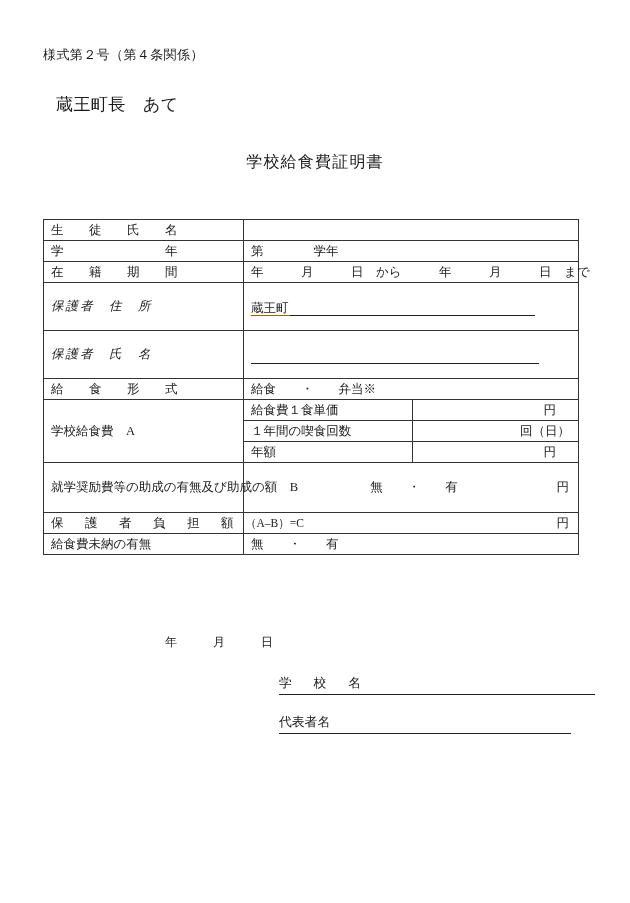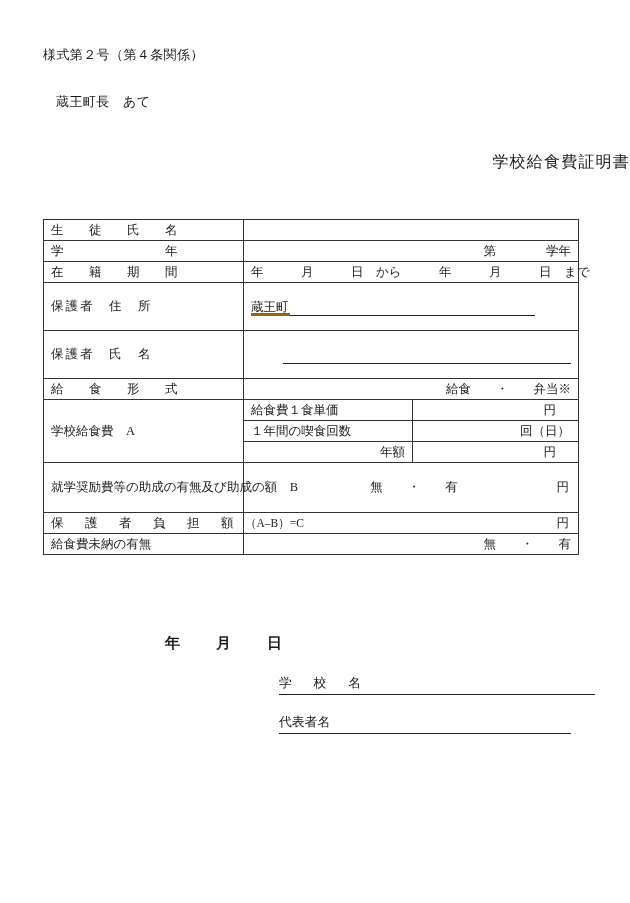--- a/index.html
+++ b/index.html
@@ -28,30 +28,30 @@
     left: 43px;
     top: 46px;
     font-size: 13px;
     letter-spacing: 0.4px;
     white-space: nowrap;
   }
   .addressee {
     position: absolute;
     left: 56px;
     top: 93px;
-    font-size: 13px;
+    font-size: 17px;
     letter-spacing: 0.4px;
     white-space: nowrap;
   }
   .doc-title {
     position: absolute;
     left: 0;
     top: 152px;
     width: 630px;
-    text-align: right;
+    text-align: center;
     font-size: 16px;
     letter-spacing: 1.2px;
   }
 
   
   .form-table {
     position: absolute;
     left: 43px;
     top: 219px;
     width: 535px;
@@ -63,46 +63,47 @@
     border: 1px solid #333;
     padding: 0 7px;
     vertical-align: middle;
     line-height: 1.45;
   }
   .lbl {
     white-space: nowrap;
   }
   .sp4 { letter-spacing: 6.5px; }
   .sp3 { letter-spacing: 4.5px; }
-  .sp2 { letter-spacing: 2px; }
-  .ctr { text-align: right; }
+  .sp2 { letter-spacing: 2px; font-style: italic; }
+  .ctr { text-align: left; }
   .rgt { text-align: right; }
   .nowrap { white-space: nowrap; }
   .ascii { font-family: "Liberation Serif", serif; font-size: 11.5px; }
 
   .h-nom   { height: 21px; }
   .h-addr  { height: 48px; }
   .h-sub   { height: 21px; }
   .h-b     { height: 50px; }
 
   .underline-cell {
     position: relative;
   }
   .ul-line {
     display: inline-block;
     border-bottom: 1px solid #222;
     height: 13px;
     vertical-align: bottom;
   }
   .addr-prefix {
     display: inline-block;
-    border-bottom: 3px solid #a16207;
+    border-bottom: 1px solid #a16207;
     padding-right: 1px;
     height: 15px;
     vertical-align: bottom;
+    font-family: Liberation Mono, monospace;
   }
 
   
   .footnote {
     position: absolute;
     left: 43px;
     top: 530px;
     width: 537px;
     font-size: 12.3px;
     line-height: 1.62;
@@ -116,23 +117,22 @@
     left: 58px;
     top: 593px;
     font-size: 12.8px;
     letter-spacing: 0.3px;
     white-space: nowrap;
   }
   .date-line {
     position: absolute;
     left: 165px;
     top: 634px;
-    font-size: 15px;
-    white-space: nowrap;
-    font-weight: bold;
+    font-size: 12px;
+    white-space: nowrap;
   }
   .date-line .g { letter-spacing: 36px; }
 
   .sig-row {
     position: absolute;
     font-size: 12.8px;
     white-space: nowrap;
   }
   .sig-school { left: 279px; top: 675px; }
   .sig-rep    { left: 279px; top: 714px; }

